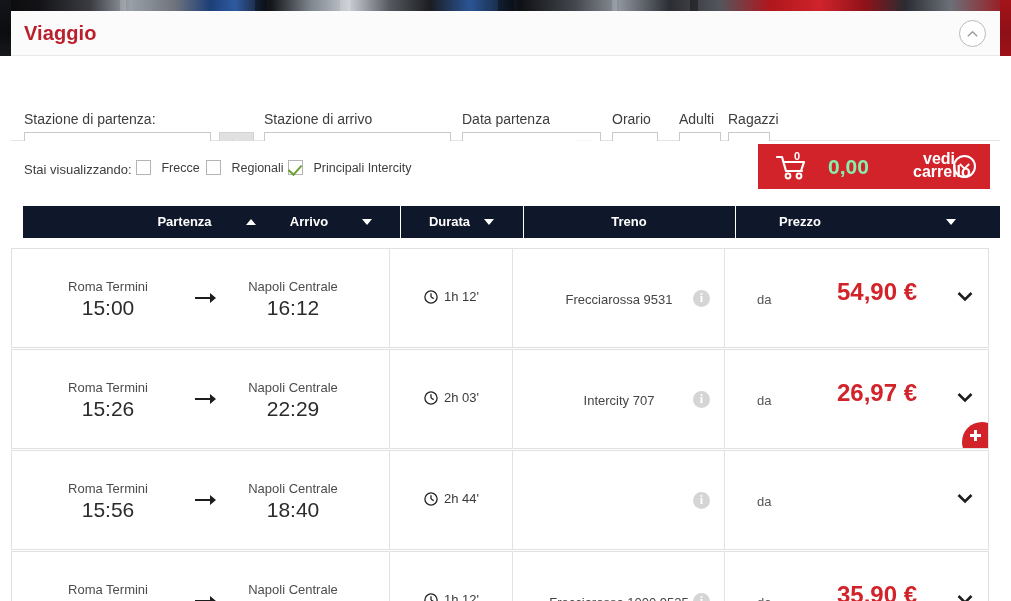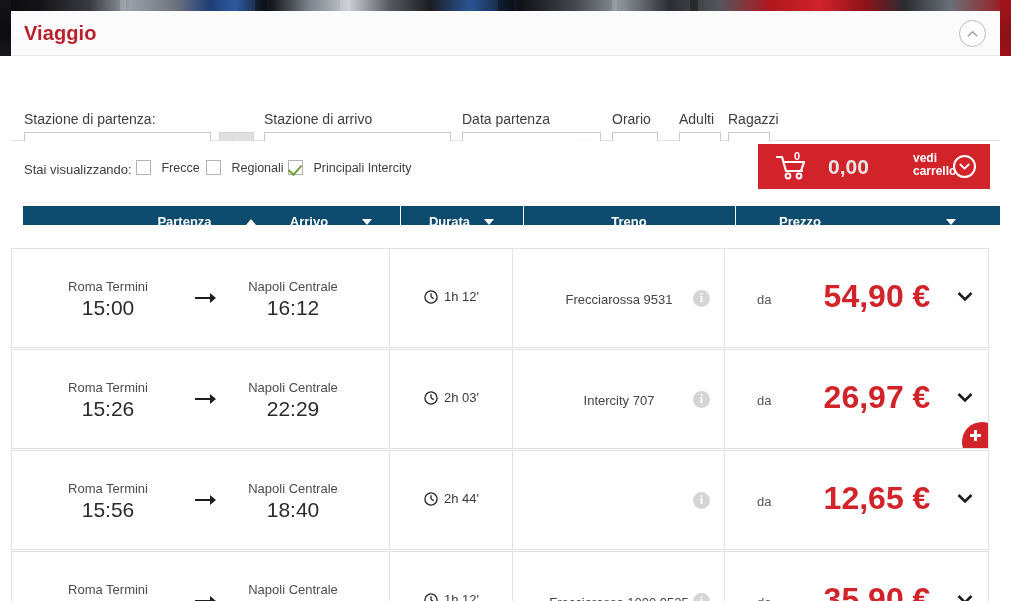--- a/index.html
+++ b/index.html
@@ -215,48 +215,48 @@
   #cart-count {
     position: absolute;
     left: 36px; top: 6px;
     color: #fff;
     font-size: 11px;
     font-weight: bold;
   }
   #cart-total {
     position: absolute;
     left: 70px; top: 11px;
-    color: #e5e5e5;
+    color: #86efac;
     font-size: 21px;
     font-weight: bold;
   }
   #cart-link {
     position: absolute;
     left: 155px; top: 8px;
     width: 42px;
     color: #fff;
-    font-size: 12px;
+    font-size: 16px;
     font-weight: bold;
     line-height: 13px;
-    text-align: left;
+    text-align: right;
   }
   #cart-chev {
     position: absolute;
     right: 14px; top: 11px;
     width: 23px; height: 23px;
     border: 2px solid #fff;
     border-radius: 50%;
   }
   #cart-chev .chev { position:absolute; left:4px; top:6px; }
 
   
   #table-head {
     position: relative;
-    height: 19px;
-    background: #0c4a6e;
+    height: 32px;
+    background: #0f172a;
     margin: 0 11px 0 11px;
     width: 978px;
   }
   .th {
     position: absolute;
     top: 0;
     height: 32px;
     color: #ffffff;
     font-size: 13px;
     font-weight: bold;
@@ -366,21 +366,21 @@
     position: absolute;
     left: 745px; top: 43px;
     font-size: 13px;
     color: #555;
   }
   .price {
     position: absolute;
     left: 780px; top: 29px;
     width: 170px;
     text-align: center;
-    font-size: 32px;
+    font-size: 24px;
     font-weight: bold;
     color: #d2232a;
     white-space: nowrap;
   }
   .row-chev {
     position: absolute;
     right: 15px; top: 42px;
     width: 16px; height: 11px;
     cursor: pointer;
   }
@@ -619,21 +619,20 @@
         <svg class="clock" width="14" height="14" viewBox="0 0 14 14">
           <circle cx="7" cy="7" r="6.1" fill="none" stroke="#222" stroke-width="1.3"></circle>
           <line x1="7" y1="7" x2="7" y2="3.3" stroke="#222" stroke-width="1.3"></line>
           <line x1="7" y1="7" x2="9.7" y2="8.6" stroke="#222" stroke-width="1.3"></line>
         </svg><span>2h 44'</span>
       </div>
       <div class="cell-sep" style="left:500px;"></div>
       <div class="info-icon">i</div>
       <div class="cell-sep" style="left:712px;"></div>
       <div class="da-label">da</div>
-      <div class="price">12,65 €</div>
       <svg class="row-chev" viewBox="0 0 16 11">
         <polyline points="1.5,2 8,8.5 14.5,2" fill="none" stroke="#1d1d1d" stroke-width="2.6"></polyline>
       </svg>
     </div>
 
     <div class="result-row">
       <div class="dep-station">Roma Termini</div>
       <div class="dep-time"></div>
       <svg class="row-arrow" viewBox="0 0 22 14">
         <path d="M0 6 L15 6 L15 2 L21 7 L15 12 L15 8 L0 8 Z" fill="#1d1d1d"></path>

